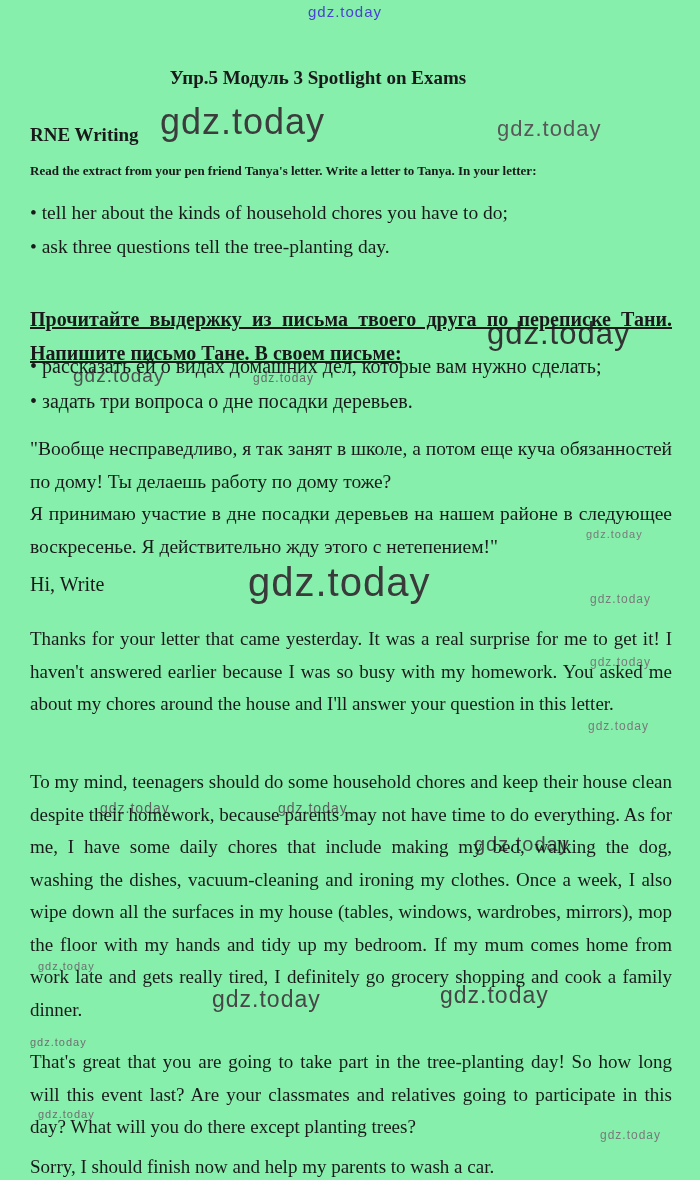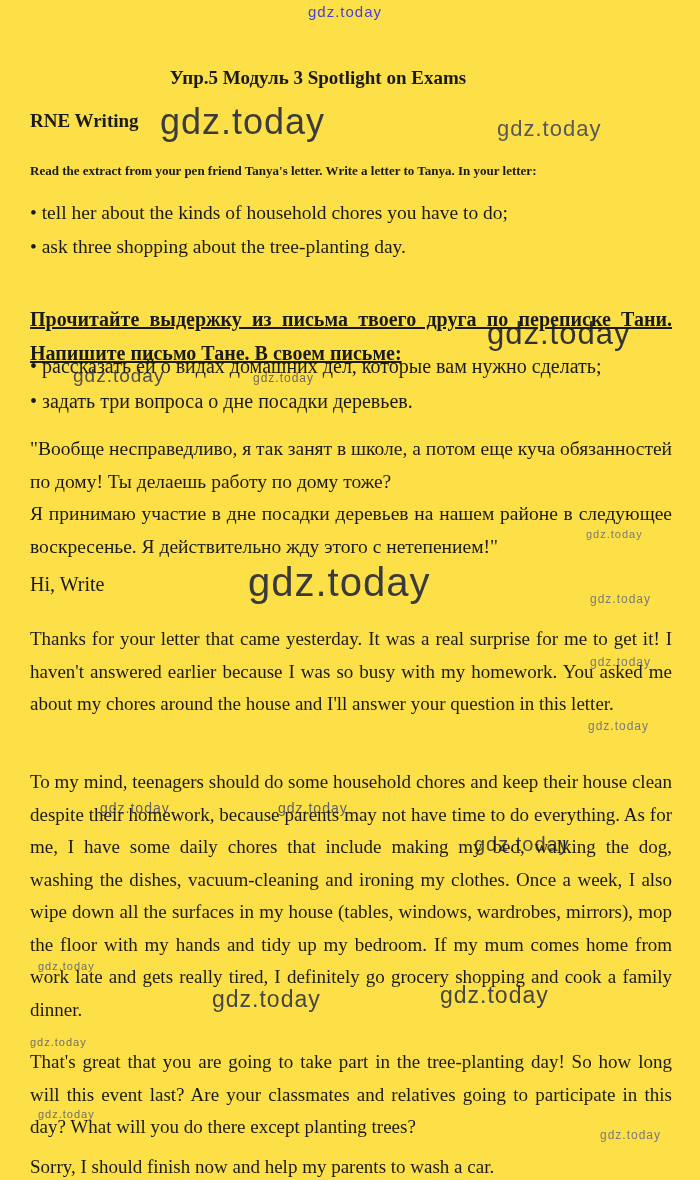--- a/index.html
+++ b/index.html
@@ -1,34 +1,34 @@
 <!DOCTYPE html>
 <html><head>
 <meta charset="utf-8">
 <style>
   html, body { margin: 0; padding: 0; background: #ffffff; }
   .page {
     position: relative;
     width: 700px;
     height: 1180px;
-    background: #fde047;
+    background: #86efac;
     font-family: "Liberation Serif", serif;
     color: #1a1a1a;
     overflow: hidden;
   }
 
   
   .abs { position: absolute; left: 30px; width: 642px; }
 
   .title {
     position: absolute; top: 54px; left: 0; width: 636px;
     text-align: center; font-weight: bold; font-size: 19px;
   }
   .rne {
-    position: absolute; top: 110px; left: 30px;
+    position: absolute; top: 124px; left: 30px;
     font-weight: bold; font-size: 19px;
   }
   .task-en-intro {
     top: 141px; font-weight: bold; font-size: 13px;
     line-height: 33px; text-align: justify; text-align-last: left;
   }
   .bullets-en { top: 196px; font-size: 19.5px; line-height: 33.5px; }
 
   .task-ru-intro {
     top: 282px; font-weight: bold; font-size: 20px;
@@ -108,21 +108,21 @@
   <div class="wm wm-l4">gdz.today</div>
   <div class="wm wm-l5">gdz.today</div>
   <div class="wm wm-r4">gdz.today</div>
 
   <h1 class="title">Упр.5 Модуль 3 Spotlight on Exams</h1>
   <div class="rne">RNE Writing</div>
 
   <p class="abs task-en-intro">Read the extract from your pen friend Tanya's letter. Write a letter to Tanya. In your letter:</p>
   <div class="abs bullets-en">
     <div>• tell her about the kinds of household chores you have to do;</div>
-    <div>• ask three shopping about the tree-planting day.</div>
+    <div>• ask three questions tell the tree-planting day.</div>
   </div>
 
   <p class="abs task-ru-intro">Прочитайте выдержку из письма твоего друга по переписке Тани. Напишите письмо Тане. В своем письме:</p>
   <div class="abs bullets-ru">
     <div>• рассказать ей о видах домашних дел, которые вам нужно сделать;</div>
     <div>• задать три вопроса о дне посадки деревьев.</div>
   </div>
 
   <p class="abs quote-p1">"Вообще несправедливо, я так занят в школе, а потом еще куча обязанностей по дому! Ты делаешь работу по дому тоже?</p>
   <p class="abs quote-p2">Я принимаю участие в дне посадки деревьев на нашем районе в следующее воскресенье. Я действительно жду этого с нетепением!"</p>

